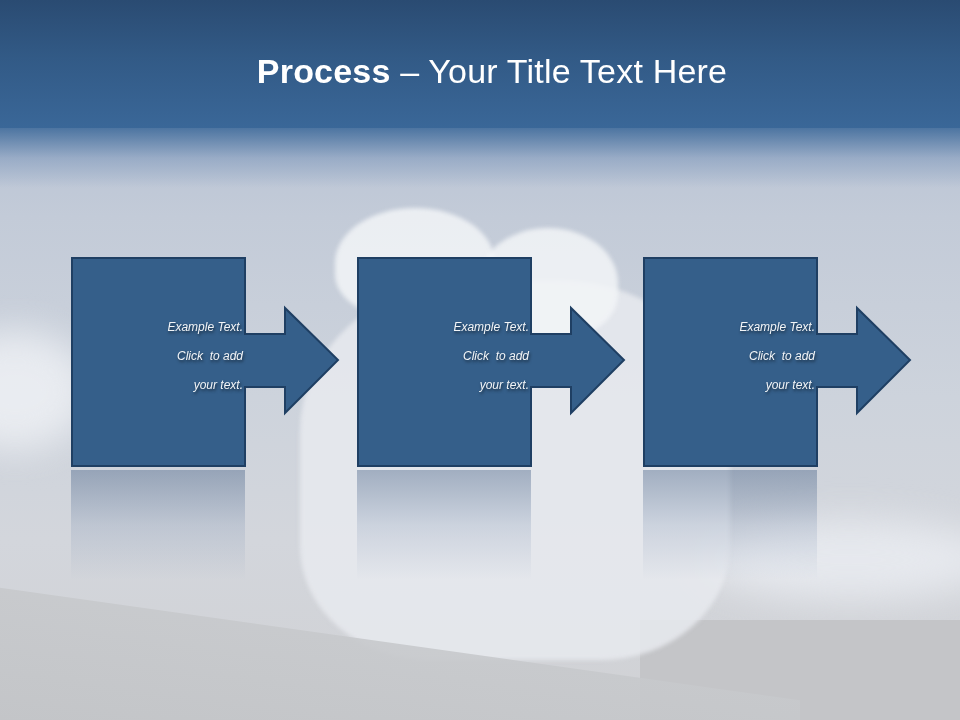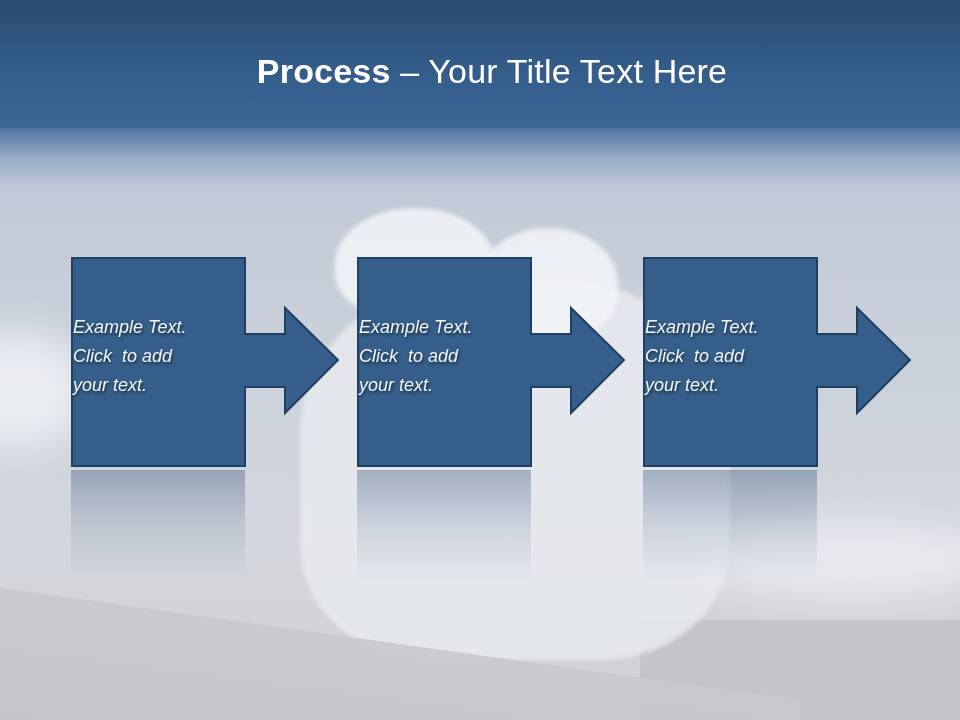--- a/index.html
+++ b/index.html
@@ -17,22 +17,22 @@
   .ledge { position: absolute; left: -20px; top: 585px; width: 820px; height: 200px; background: linear-gradient(180deg, #c7c9cc 0%, #bfc1c4 100%); transform: skewY(8deg); transform-origin: left top; opacity: 0.9; }
   .sea { position: absolute; left: 640px; top: 620px; width: 320px; height: 100px; background: #c4c5c8; }
   .header-band { position: absolute; left: 0; top: 0; width: 960px; height: 128px;
                  background: linear-gradient(180deg, #2a4b72 0%, #325a86 45%, #3a6798 100%); }
   .header-fade { position: absolute; left: 0; top: 128px; width: 960px; height: 60px;
                  background: linear-gradient(180deg, rgba(58,103,152,0.85) 0%, rgba(110,140,180,0.45) 50%, rgba(170,185,210,0) 100%); }
   .title { position: absolute; left: 0; top: 52px; width: 984px; text-align: center; color: #ffffff; font-size: 34px; letter-spacing: 0.2px; }
   .title .bold { font-weight: bold; }
   .step { position: absolute; top: 257px; width: 270px; height: 210px; }
   .step svg.shape { position: absolute; left: 0; top: 0; overflow: visible; }
-  .step .label { position: absolute; left: 2px; top: 56px; width: 170px; text-align: left; color: #f2f5f8;
-                 font-style: italic; font-size: 18px; line-height: 29px; text-shadow: 1px 2px 3px rgba(0,0,0,0.55); }
+  .step .label { position: absolute; left: 2px; top: 56px; width: 170px; text-align: right; color: #f2f5f8;
+                 font-style: italic; font-size: 12px; line-height: 29px; text-shadow: 1px 2px 3px rgba(0,0,0,0.55); }
   .reflection { position: absolute; top: 470px; width: 174px; height: 110px;
                 background: linear-gradient(180deg, rgba(80,105,140,0.45) 0%, rgba(130,150,180,0.25) 50%, rgba(200,205,215,0) 100%); }
 </style>
 </head>
 <body>
 
 <div class="slide">
   <div class="sky-blob cloud-left"></div>
   <div class="sky-blob cloud-bottom-right"></div>
   <div class="sea"></div>

